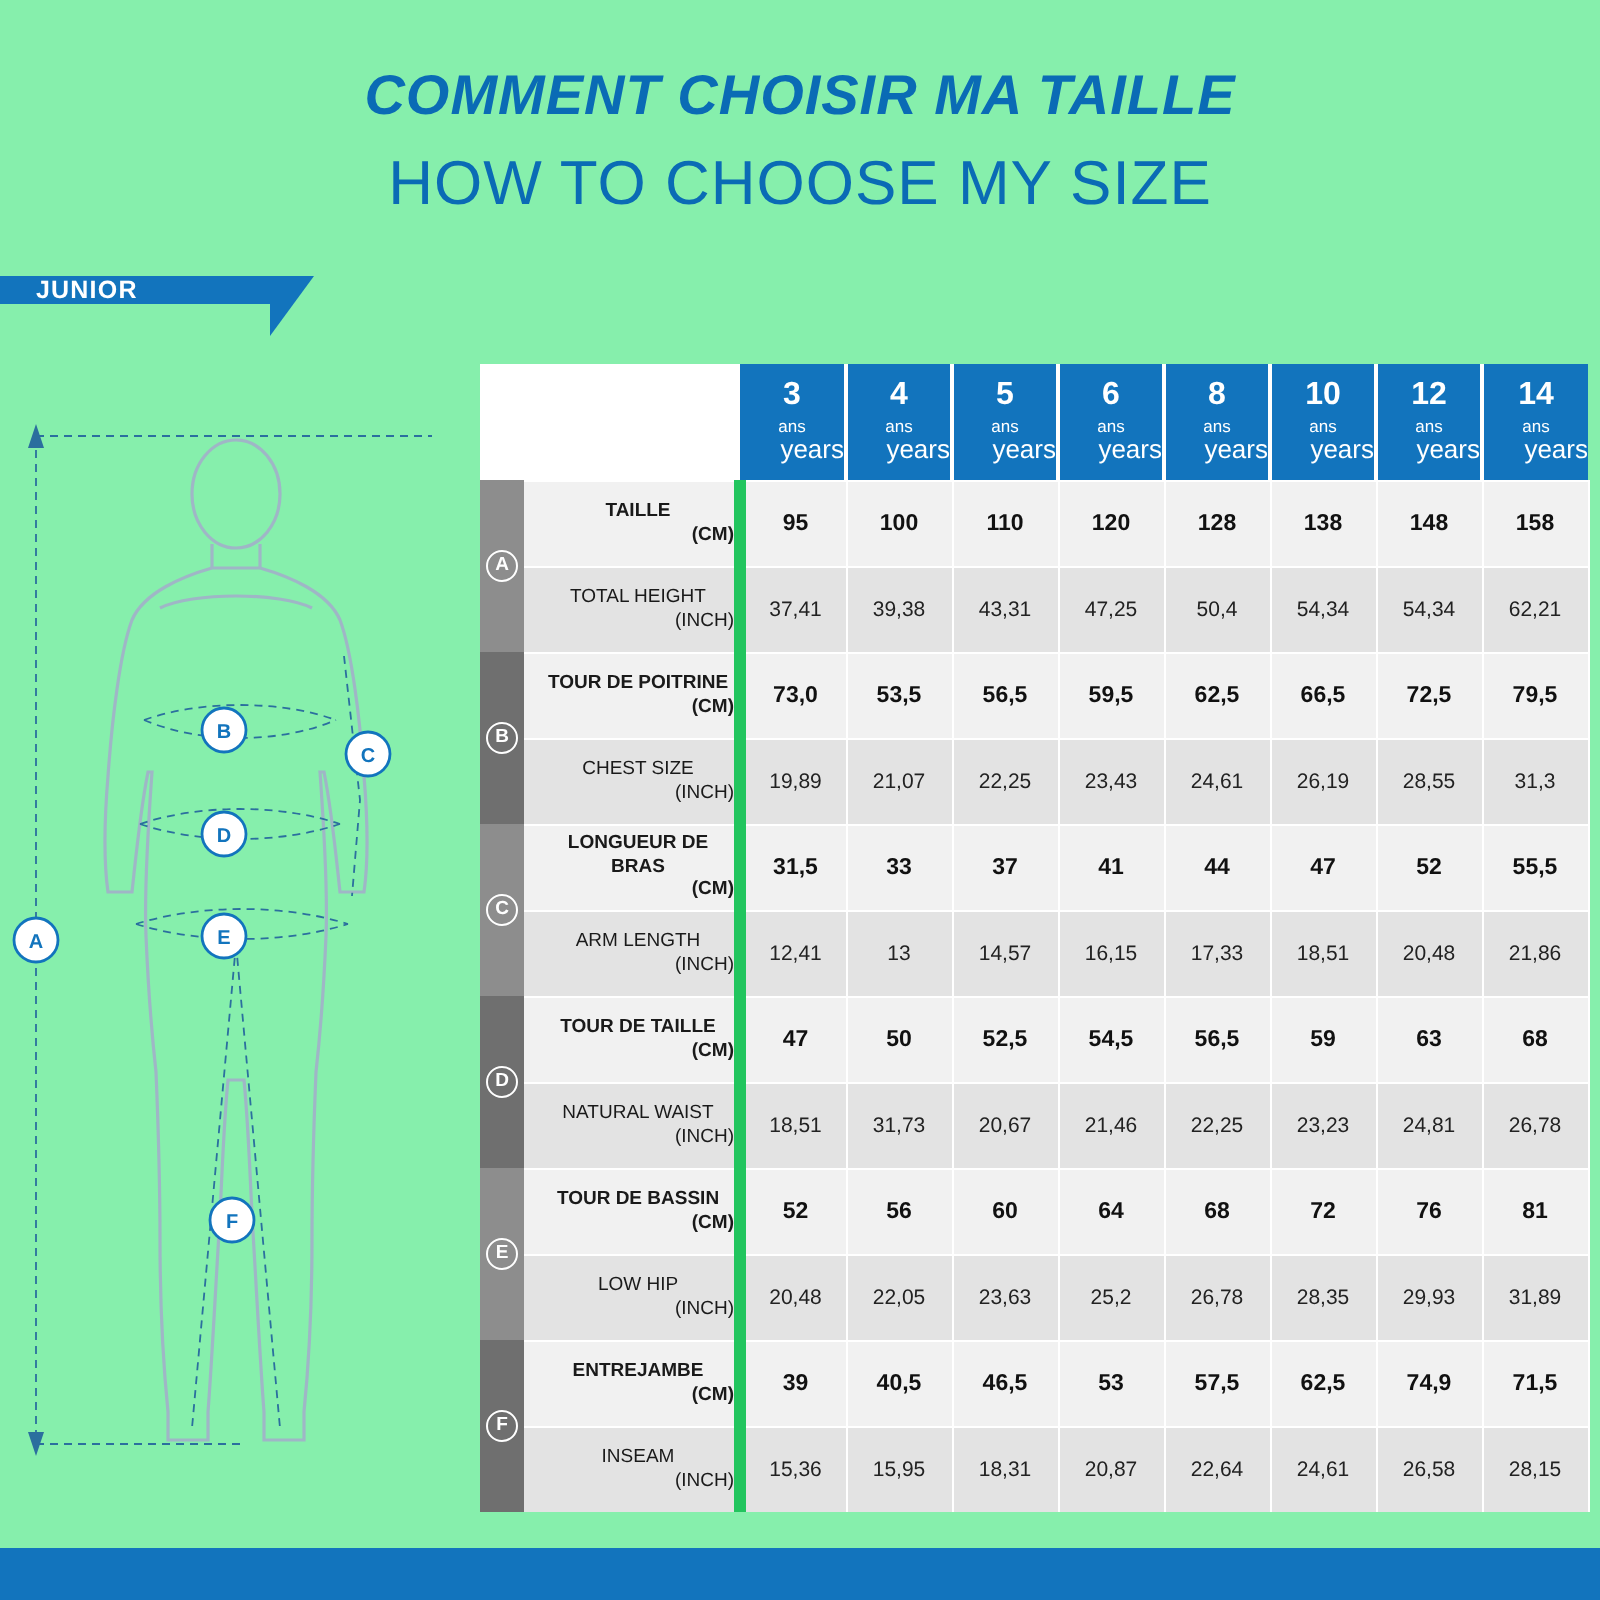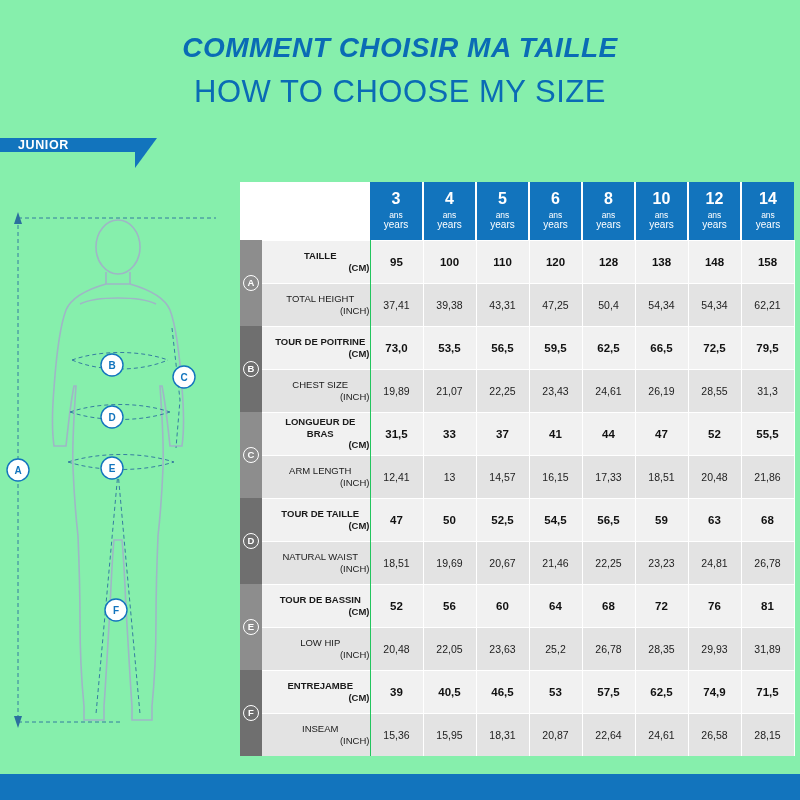--- a/index.html
+++ b/index.html
@@ -93,21 +93,21 @@
   
   .age-cell {
     background: #1274bd;
     color: #ffffff;
     height: 58px;
     border-right: 2px solid #ffffff;
     line-height: 1.05;
   }
   .age-cell .num { font-size: 16px; font-weight: bold; display: block; }
   .age-cell .ans { font-size: 8.5px; display: block; margin-top: 3px; }
-  .age-cell .yrs { font-size: 10px; display: block; }
+  .age-cell .yrs { font-size: 13px; display: block; text-align: right; }
   .corner-letter, .corner-label { background: #ffffff; border: none; }
 
   
   .letter-col {
     width: 22px;
     background: #8d8d8d;
     color: #ffffff;
     font-size: 11px;
     font-weight: bold;
     position: relative;
@@ -140,21 +140,21 @@
   .row-cm td.val { font-weight: bold; font-size: 11.5px; color: #111; margin-left: 32px; }
   .row-in td.val { font-weight: normal; font-size: 10.5px; color: #222; }
   td.val { height: 43px; }
 
   .band-a .fill { background: #f1f1f1; }
   .band-b .fill { background: #e3e3e3; }
 
   .row-cm td.label-col, .row-cm td.val { border-top: 1px solid #ffffff; }
   .row-in td.label-col, .row-in td.val { border-top: 1px solid #ffffff; }
   td.val { border-right: 1px solid #ffffff; }
-  td.label-col { border-right: 1px solid #22c55e; }
+  td.label-col { border-right: 6px solid #22c55e; }
 
   
   .bottom-bar {
     position: absolute;
     bottom: 0; left: 0;
     width: 800px; height: 26px;
     background: #1274bd;
   }
 
   .fig-label {
@@ -440,21 +440,21 @@
           <td class="val fill">59</td>
           <td class="val fill">63</td>
           <td class="val fill">68</td>
         </tr>
         <tr class="row-in band-b">
           <td class="label-col fill">
             <span class="l1">NATURAL WAIST</span>
             <span class="l2">(INCH)</span>
           </td>
           <td class="val fill">18,51</td>
-          <td class="val fill">19,69</td>
+          <td class="val fill">31,73</td>
           <td class="val fill">20,67</td>
           <td class="val fill">21,46</td>
           <td class="val fill">22,25</td>
           <td class="val fill">23,23</td>
           <td class="val fill">24,81</td>
           <td class="val fill">26,78</td>
         </tr>
 
         <tr class="row-cm band-a">
           <td class="letter-col" rowspan="2">

